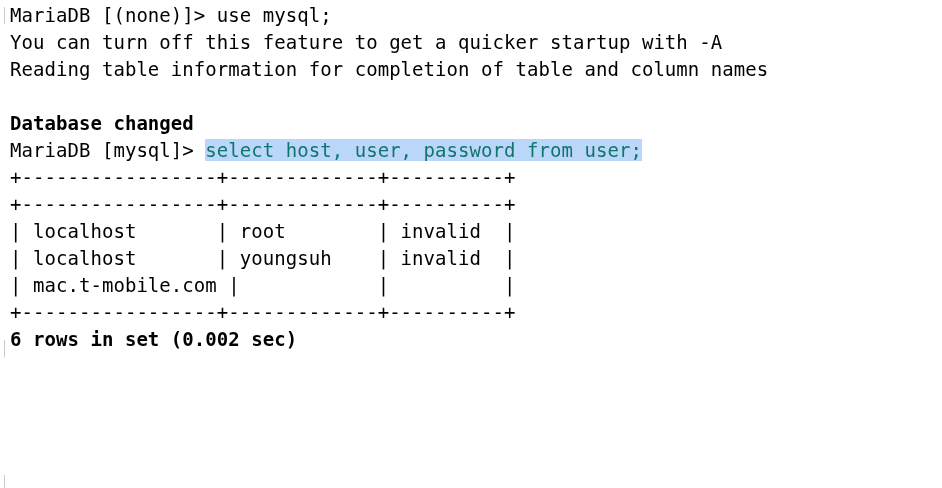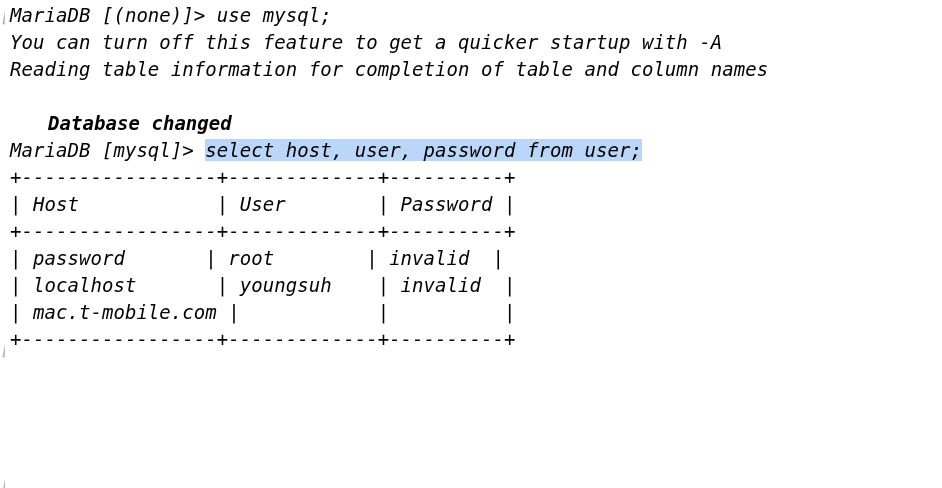--- a/index.html
+++ b/index.html
@@ -13,33 +13,32 @@
     width: 942px;
     height: 488px;
     background: #ffffff;
     color: #000000;
     font-family: "DejaVu Sans Mono", "Liberation Mono", monospace;
     font-size: 19px;
     line-height: 27px;
     overflow: hidden;
     box-sizing: border-box;
     padding: 2px 4px 0 0;
-    font-style: italic;
   }
   .line {
     white-space: pre;
     height: 27px;
     padding-left: 10px;
     box-sizing: border-box;
     letter-spacing: 0.05px;
   }
-  .bold { font-weight: bold; margin-left: 38px; }
+  .bold { font-weight: bold; }
   .sel {
     background: #bad6f8;
-    color: #000000;
+    color: #0f766e;
   }
   
   .edge-artifact {
     position: absolute;
     left: 0;
     width: 5px;
     color: #b4b4b4;
     font-family: "DejaVu Sans Mono", "Liberation Mono", monospace;
     font-size: 19px;
     line-height: 27px;
@@ -64,24 +63,24 @@
   <div class="line">Reading table information for completion of table and column names</div>
 
   <div class="line"></div>
 
   <div class="line bold">Database changed</div>
 
   <div class="line"><span>MariaDB [mysql]&gt; </span><span class="sel">select host, user, password from user;</span></div>
 
   <div class="line">+-----------------+-------------+----------+</div>
 
-  <div class="line">| Host            | User        | Password |</div>
 
   <div class="line">+-----------------+-------------+----------+</div>
 
-  <div class="line">| password       | root        | invalid  |</div>
+  <div class="line">| localhost       | root        | invalid  |</div>
   <div class="line">| localhost       | youngsuh    | invalid  |</div>
   <div class="line">| mac.t-mobile.com |            |          |</div>
 
   <div class="line">+-----------------+-------------+----------+</div>
 
+  <div class="line bold">6 rows in set (0.002 sec)</div>
 
 </div>
 
 </body></html>

